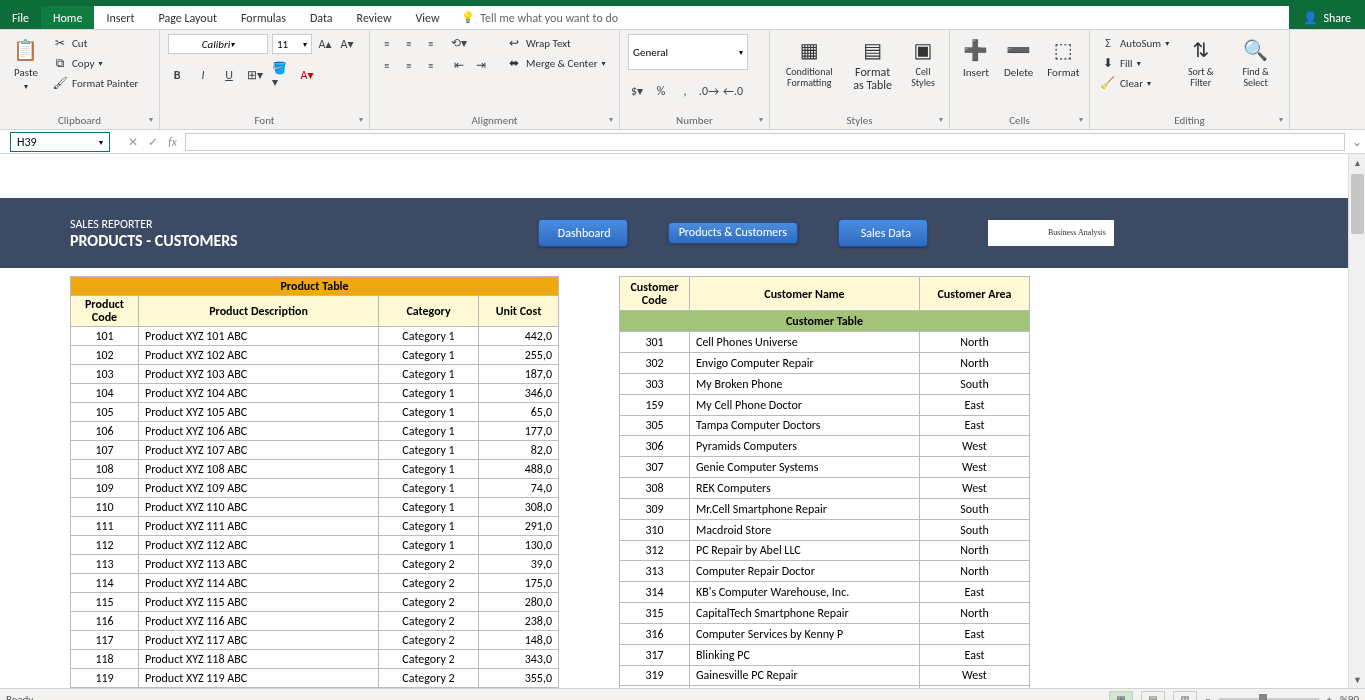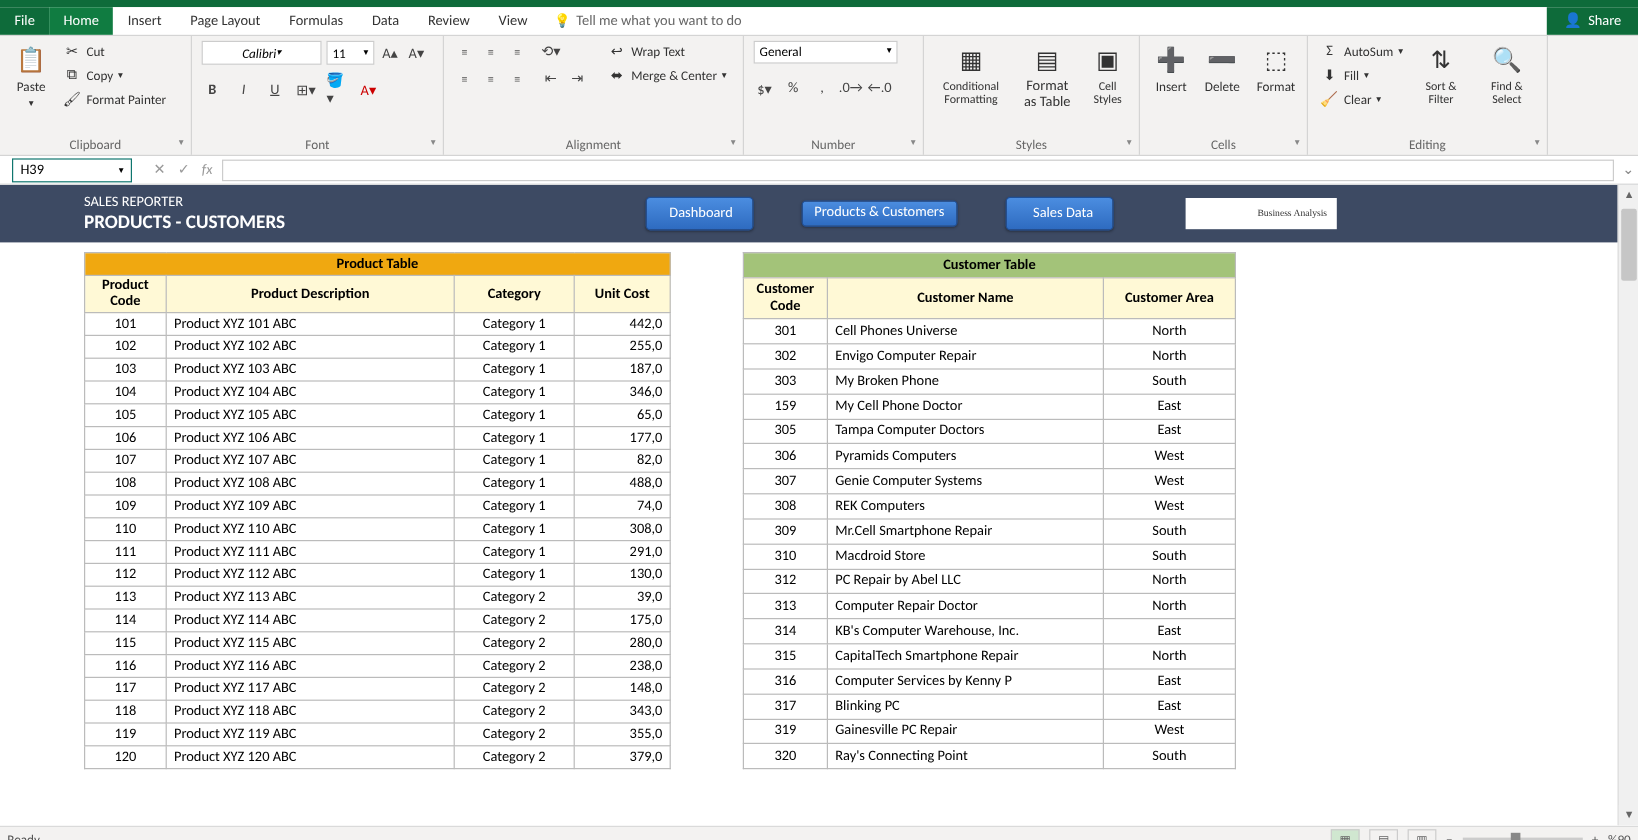--- a/index.html
+++ b/index.html
@@ -23,32 +23,32 @@
 .small-stack { display: flex; flex-direction: column; gap: 2px; font-size: 11px; color: #333; }
 .small-item { display: flex; align-items: center; gap: 4px; padding: 1px 2px; }
 .small-item .sicon { width: 16px; height: 16px; display: inline-flex; align-items: center; justify-content: center; font-size: 12px; }
 .font-row1 { display: flex; gap: 4px; align-items: center; }
 .font-name { width: 100px; height: 20px; border: 1px solid #ccc; background: #fff; font-size: 11px; padding: 2px 4px; display: flex; justify-content: center; align-items: center; font-style: italic; }
 .font-size { width: 40px; height: 20px; border: 1px solid #ccc; background: #fff; font-size: 11px; padding: 2px 4px; display: flex; justify-content: space-between; align-items: center; }
 .font-row2 { display: flex; gap: 8px; align-items: center; margin-top: 6px; }
 .fbtn { width: 18px; height: 18px; display: inline-flex; align-items: center; justify-content: center; font-size: 12px; color: #444; }
 .align-grid { display: grid; grid-template-columns: repeat(3, 18px); grid-template-rows: repeat(2, 18px); gap: 4px; }
 .align-btn { display: flex; align-items: center; justify-content: center; font-size: 10px; color: #555; }
-.number-box { width: 120px; height: 19px; border: 1px solid #ccc; background: #fff; font-size: 11px; padding: 2px 4px; display: flex; justify-content: space-between; }
+.number-box { width: 120px; height: 36px; border: 1px solid #ccc; background: #fff; font-size: 11px; padding: 2px 4px; display: flex; justify-content: space-between; align-items: center; }
 .num-row { display: flex; gap: 6px; margin-top: 6px; }
 
 .namebox-row { display: flex; align-items: center; height: 24px; border-bottom: 1px solid #d4d4d4; background: #fff; }
 .name-box { width: 100px; border: 1px solid #0f766e; margin: 2px 10px; padding: 2px 6px; font-size: 12px; display: flex; justify-content: space-between; align-items: center; }
 .fx-controls { display: flex; gap: 10px; padding: 0 8px; color: #999; font-size: 12px; align-items: center; }
 .formula-bar { flex: 1; border: 1px solid #ccc; height: 18px; margin: 2px 4px 2px 0; background: #fff; }
 .fb-expand { width: 16px; text-align: center; color: #888; }
 
 .sheet-area { position: relative; height: 534px; overflow: hidden; background: #fff; }
 .sheet-scroll { position: absolute; inset: 0; overflow: hidden; }
-.header-band { background: #3d4a63; color: #fff; padding: 10px 0 10px 70px; display: flex; align-items: center; height: 48px; }
+.header-band { background: #3d4a63; color: #fff; padding: 10px 0 10px 70px; display: flex; align-items: center; height: 70px; margin-top: 44px; }
 .header-titles { display: flex; flex-direction: column; }
 .navbtns { display: flex; gap: 40px; margin-left: 300px; align-items: center; }
 .navbtn { background: linear-gradient(#4b8de0, #2e6bc0); border: 1px solid #1f4f96; color: #fff; border-radius: 4px; padding: 6px 16px; font-size: 12px; text-align: right; min-width: 90px; box-shadow: 0 1px 2px rgba(0,0,0,0.3); }
 .navbtn.two { line-height: 1.1; padding: 3px 10px; }
 .logo { margin-left: 60px; background: #fff; padding: 4px 8px; font-family: Georgia, serif; display: flex; flex-direction: row; align-items: center; line-height: 1; }
 .logo-main { font-size: 18px; font-weight: bold; letter-spacing: -1px; }
 .logo-sub { font-size: 8px; color: #333; }
 
 .content-wrap { padding: 8px 0 0 70px; display: flex; gap: 60px; }
 .tbl { border-collapse: collapse; }
@@ -436,27 +436,27 @@
               <td class="c-desc">Product XYZ 120 ABC</td>
               <td class="c-cat">Category 2</td>
               <td class="c-cost">379,0</td>
             </tr>
           </tbody>
       </table>
 
       <table class="tbl cust">
         <tbody>
             <tr>
-              <th class="tbl-title" colspan="3">Customer Table</th>
-            </tr>
-        <tr>
           <th class="colhdr two-line cc-code">Customer Code</th>
           <th class="colhdr cc-name">Customer Name</th>
           <th class="colhdr cc-area">Customer Area</th>
         </tr>
+        <tr>
+              <th class="tbl-title" colspan="3">Customer Table</th>
+            </tr>
         </tbody>
           <tbody id="cust-rows">
             <tr>
               <td class="cc-code">301</td>
               <td class="cc-name">Cell Phones Universe</td>
               <td class="cc-area">North</td>
             </tr>
             <tr>
               <td class="cc-code">302</td>
               <td class="cc-name">Envigo Computer Repair</td>

